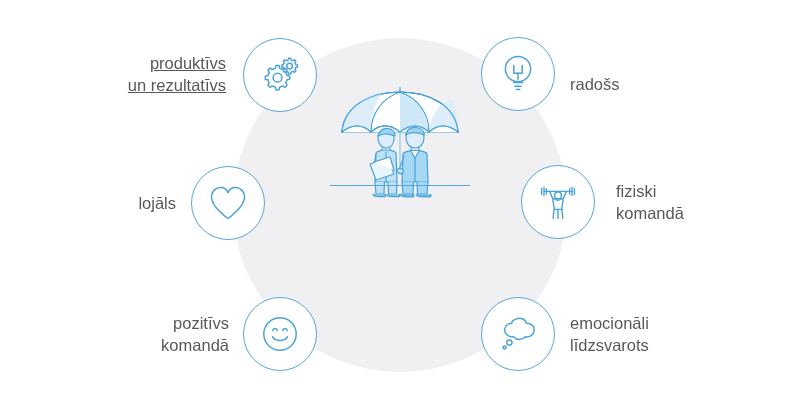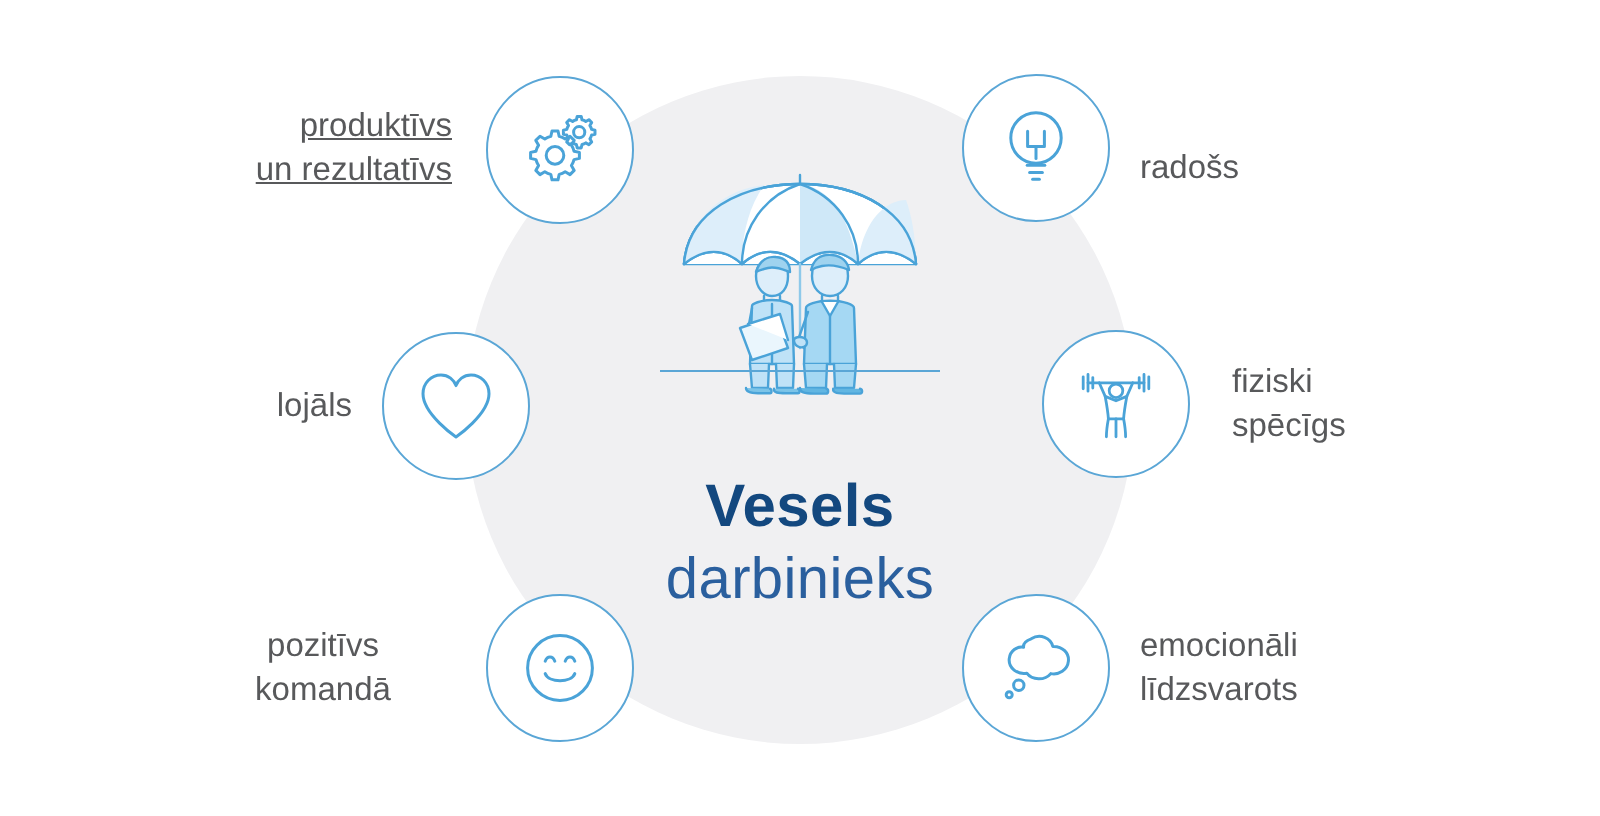--- a/index.html
+++ b/index.html
@@ -144,24 +144,20 @@
         <path d="M82 108 C82 110.2 84 110.8 89 110.8 L95 110.8 C96.4 110.8 96.4 108.6 95.2 108.4" fill="#62b6e2"></path>
         <path d="M98.6 108.4 C98.2 110.6 101 110.8 106 110.8 L112 110.8 C113.4 110.8 113.4 108.6 112 108.4" fill="#62b6e2"></path>
 
         <path d="M86 70 L81 84 L84 88"></path>
         <path d="M79 84 C79 82.6 82 82 84 83 C86 84 86 86.6 84 87.4 C82 88.2 79 87 79 84 Z" fill="#bfe2f7"></path>
       </g>
     </svg>
   </div>
   <div class="groundline"></div>
 
-  <div class="title">
-    <span class="t1">Vesels</span>
-    <span class="t2">darbinieks</span>
-  </div>
 
   <div class="node" style="left:243px; top:38px;">
     <span class="node-icon-wrap">
       <svg width="42" height="42" viewBox="0 0 42 42">
         <g fill="none" stroke="#4aa3d8" stroke-width="1.5" stroke-linejoin="round" stroke-linecap="round">
 
           <path d="M17 11.5 L20 11.5 L20.6 14.2 C21.7 14.45 22.7 14.9 23.6 15.5 L26 14.1 L28.1 16.2 L26.7 18.6
                    C27.3 19.5 27.75 20.5 28 21.6 L30.7 22.2 L30.7 25.2 L28 25.8 C27.75 26.9 27.3 27.9 26.7 28.8
                    L28.1 31.2 L26 33.3 L23.6 31.9 C22.7 32.5 21.7 32.95 20.6 33.2 L20 35.9 L17 35.9 L16.4 33.2
                    C15.3 32.95 14.3 32.5 13.4 31.9 L11 33.3 L8.9 31.2 L10.3 28.8 C9.7 27.9 9.25 26.9 9 25.8
@@ -233,35 +229,35 @@
           <path d="M17.6 17.2 C18.6 22.6 19 25.4 19.2 28.4 L26.8 28.4 C27 25.4 27.4 22.6 28.4 17.2"></path>
 
           <path d="M19.2 28.4 C18.6 31.6 18.2 34.4 18.2 37.4"></path>
           <path d="M23 28.4 L23 37.4"></path>
           <path d="M26.8 28.4 C27.4 31.6 27.8 34.4 27.8 37.4"></path>
         </g>
       </svg>
     </span>
   </div>
   <div class="label right" style="left:616px; top:180px; width:120px;">fiziski
-spēcīgs</div>
+komandā</div>
 
   <div class="node" style="left:243px; top:297px;">
     <span class="node-icon-wrap">
       <svg width="44" height="44" viewBox="0 0 44 44">
         <g fill="none" stroke="#4aa3d8" stroke-width="1.5" stroke-linejoin="round" stroke-linecap="round">
           <circle cx="22" cy="22" r="16.2"></circle>
           <path d="M14.6 18.6 C15.6 15.8 18.4 15.8 19.4 18.6"></path>
           <path d="M24.6 18.6 C25.6 15.8 28.4 15.8 29.4 18.6"></path>
           <path d="M14.6 24.8 C16.4 29.6 27.6 29.6 29.4 24.8"></path>
         </g>
       </svg>
     </span>
   </div>
-  <div class="label left" style="left:104px; top:312px; width:115px;text-align:center;">pozitīvs
+  <div class="label left" style="left:114px; top:312px; width:115px;">pozitīvs
 komandā</div>
 
   <div class="node" style="left:481px; top:297px;">
     <span class="node-icon-wrap">
       <svg width="44" height="42" viewBox="0 0 44 42">
         <g fill="none" stroke="#4aa3d8" stroke-width="1.5" stroke-linejoin="round" stroke-linecap="round">
           <path d="M19.6 6.4 C24 3.6 29.4 6 30.4 10.2 C35.4 10 38.6 13.6 38.2 17.6
                    C37.8 22 33.4 24.6 29.4 23.8 C26.4 27.4 20 27.2 17.4 23.6
                    C12.6 24.4 8.2 21 8.6 16.4 C9 12.4 12.6 10 15.8 10.6
                    C15.6 8.8 17.2 7.2 19.6 6.4 Z"></path>

